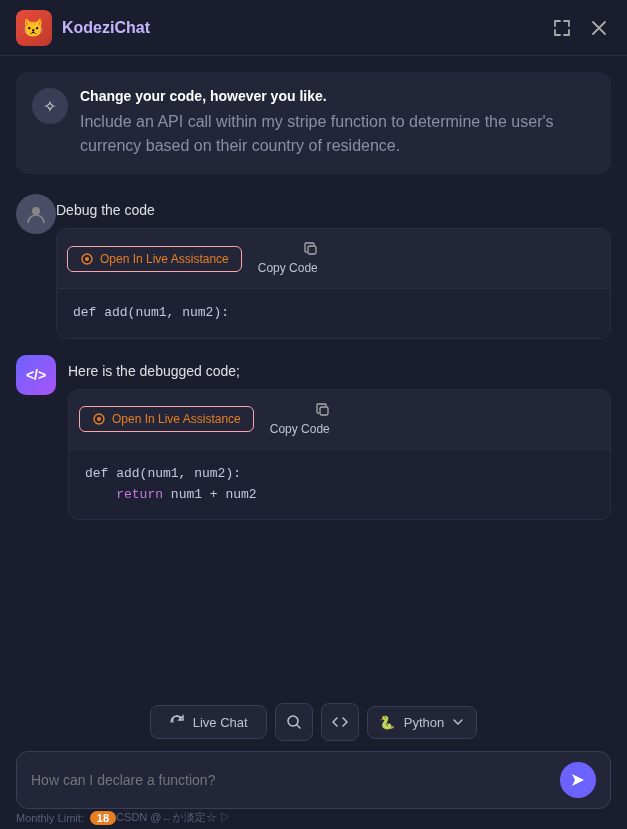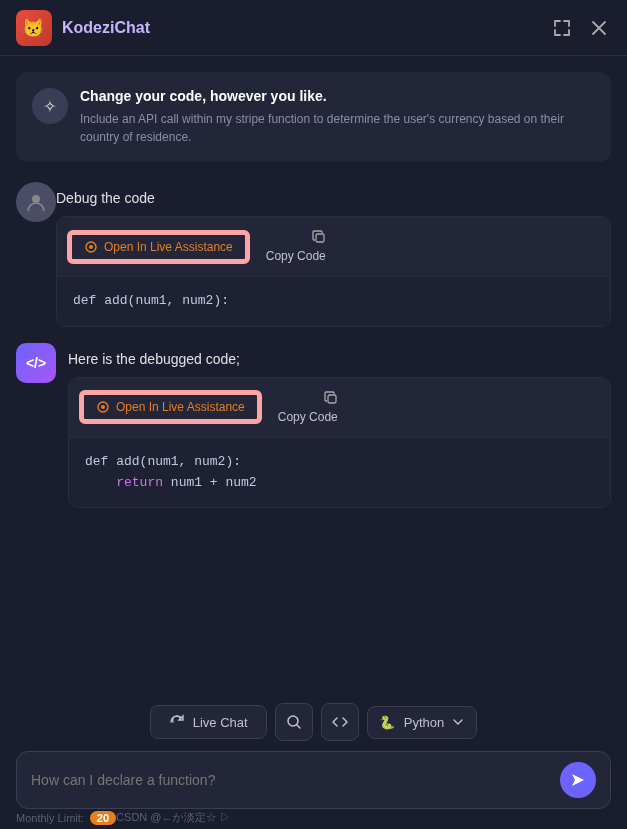--- a/index.html
+++ b/index.html
@@ -89,21 +89,21 @@
       font-size: 16px;
     }
     .system-content {}
     .system-title {
       font-size: 14px;
       font-weight: 600;
       color: #ffffff;
       margin-bottom: 6px;
     }
     .system-text {
-      font-size: 12px;
+      font-size: 16px;
       color: #8a8fa8;
       line-height: 1.5;
     }
 
     
     .user-message {
       display: flex;
       align-items: flex-start;
       margin-bottom: 16px;
     }
@@ -150,21 +150,21 @@
       padding: 5px 12px;
       border-radius: 6px;
       border: none;
       cursor: pointer;
       font-size: 12px;
       font-weight: 500;
     }
     .btn-live {
       background: transparent;
       color: #e67e22;
-      border: 5px solid #fca5a5;
+      border: 1px solid #fca5a5;
     }
     .btn-copy {
       background: transparent;
       color: #c0c0d0;
       border: none;
       display: flex;
       align-items: flex-end;
       gap: 5px;
       flex-direction: column;
     }
@@ -458,16 +458,16 @@
   <button class="send-btn">
     <svg width="16" height="16" viewBox="0 0 16 16" fill="none">
       <path d="M14 8L2 2l3 6-3 6 12-6z" fill="white"></path>
     </svg>
   </button>
 </div>
 
 <div class="footer">
   <div class="monthly-limit">
     <span>Monthly Limit:</span>
-    <span class="limit-badge">20</span>
+    <span class="limit-badge">18</span>
   </div>
   <span>CSDN @←か淡定☆ ▷</span>
 </div>
 
 </body></html>

